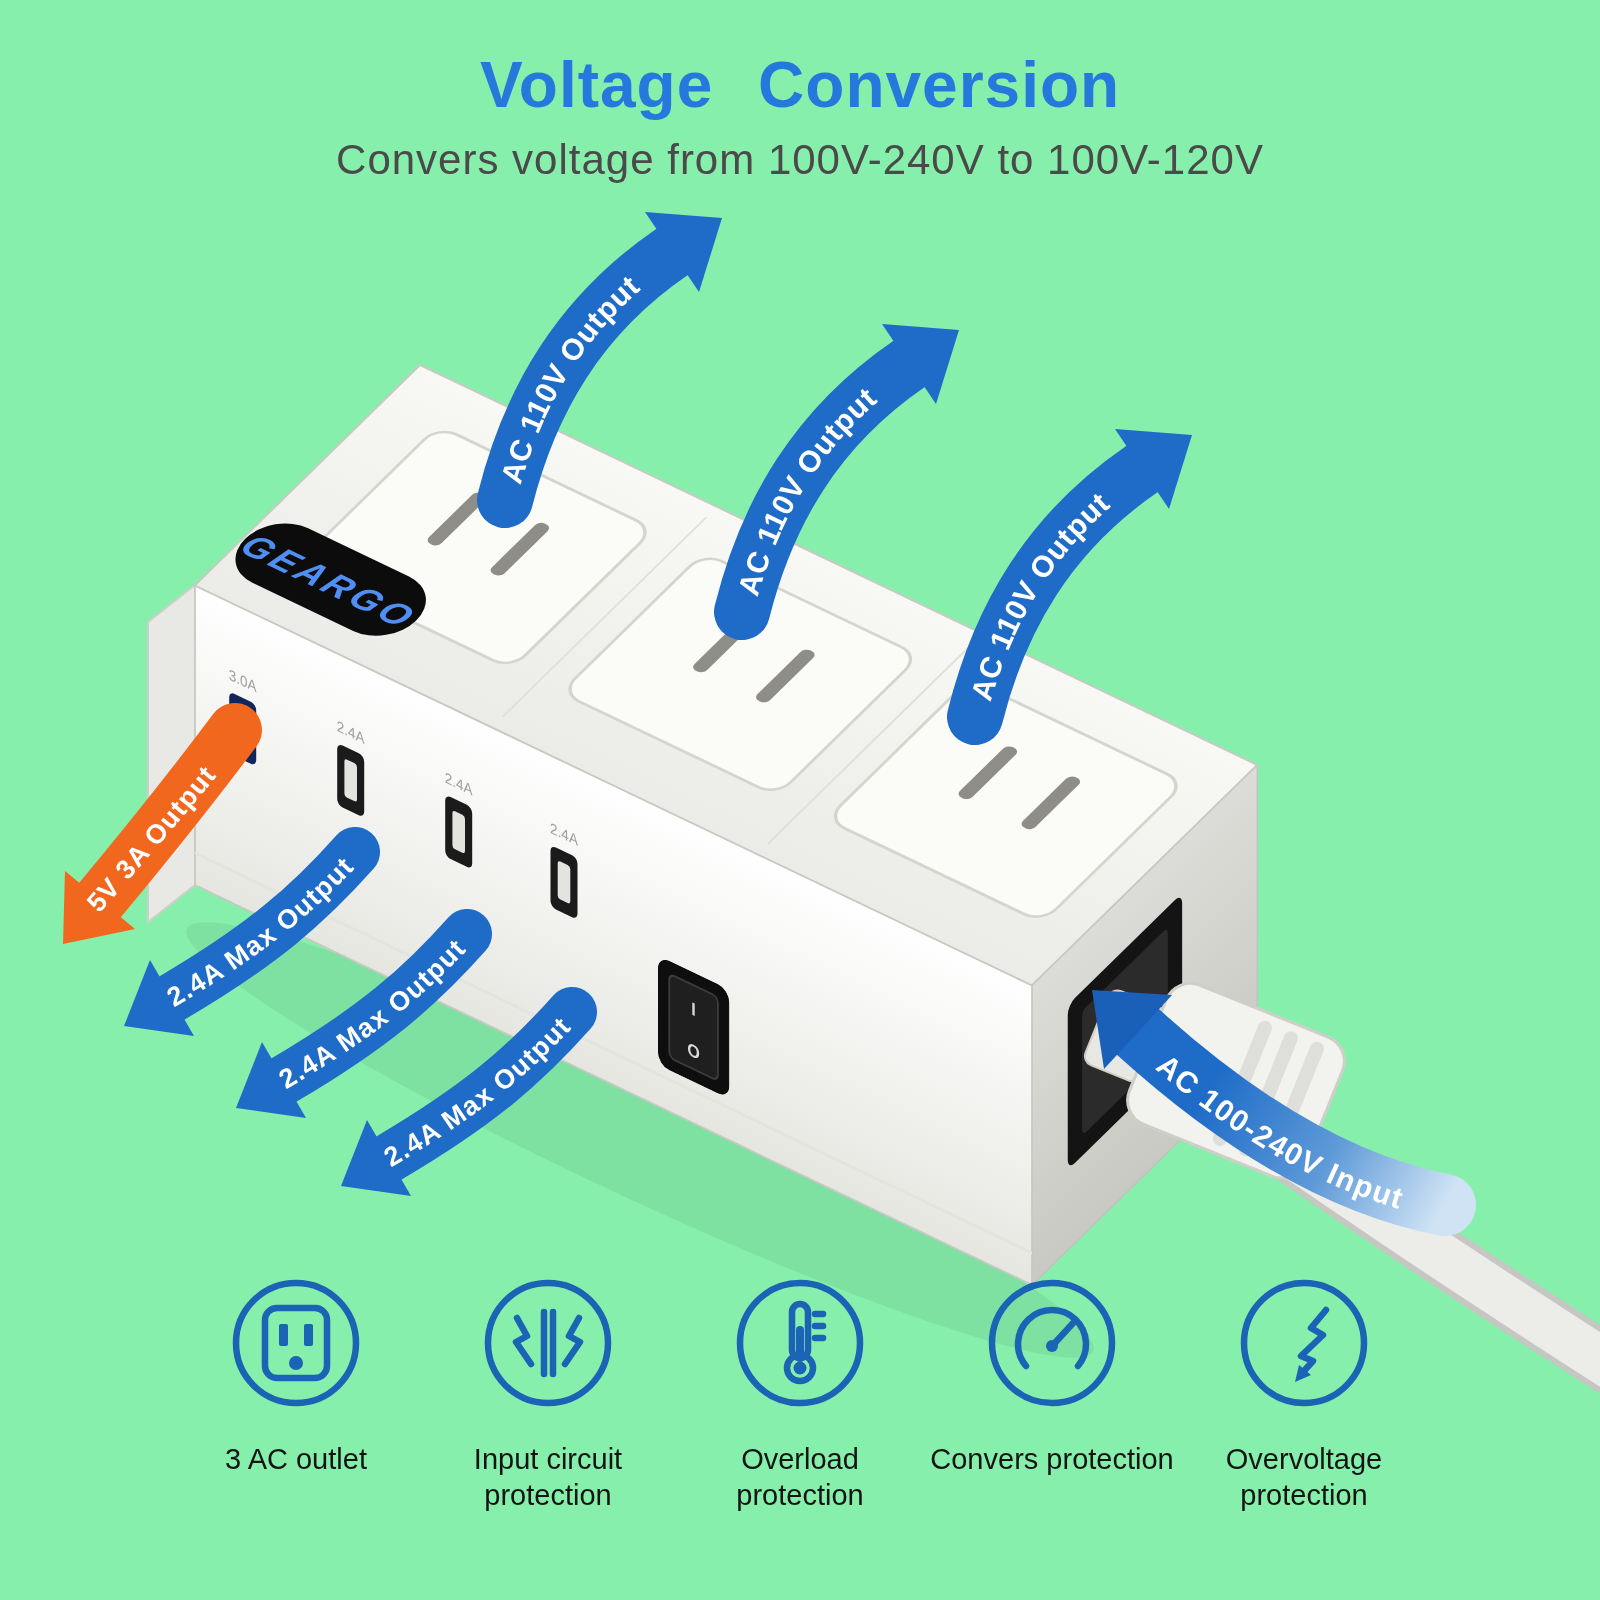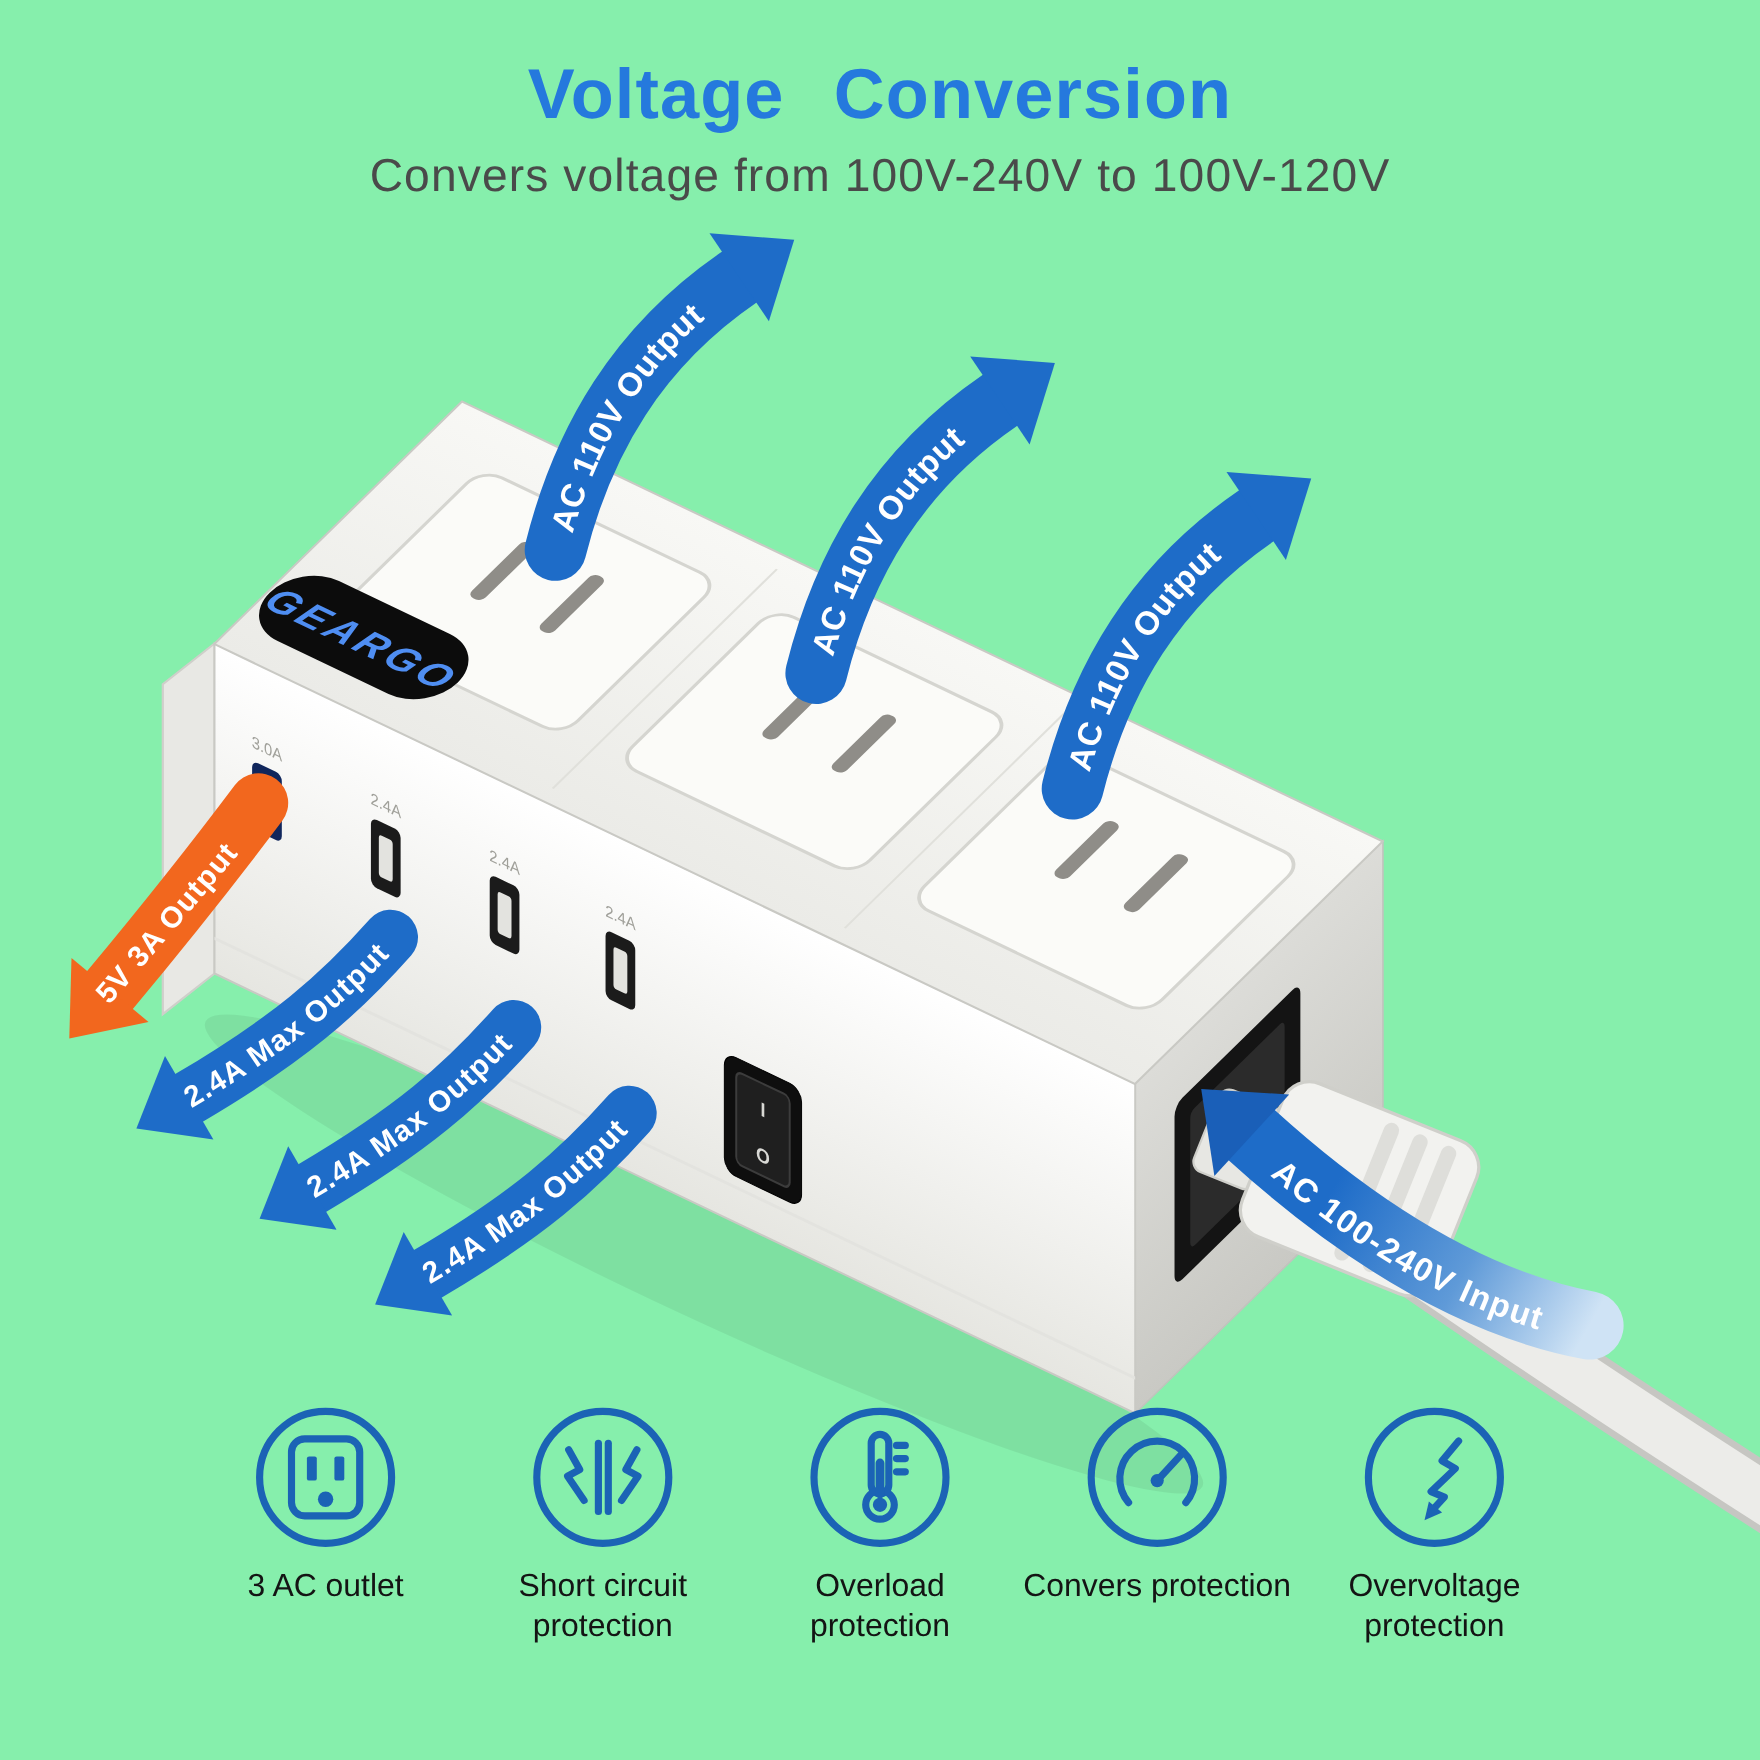--- a/index.html
+++ b/index.html
@@ -17,21 +17,21 @@
   .brandtext{fill:#4f8ef2;font-weight:bold;font-style:italic;font-size:36px;letter-spacing:4px;text-anchor:middle;}
   .usblabel{fill:#a0a09a;font-size:15px;text-anchor:middle;}
   .swmark{fill:#d8d8d4;font-size:18px;font-weight:bold;text-anchor:middle;}
   
   .features{position:absolute;top:1268px;left:0;width:100%;display:flex;justify-content:center;
             gap:8px;z-index:2;align-items:flex-start;}
   .feature{width:244px;display:flex;flex-direction:column;align-items:center;}
   .ficon{width:150px;height:150px;flex:0 0 auto;}
   .st{fill:none;stroke:#1b63b5;stroke-width:6.5;stroke-linecap:round;stroke-linejoin:round;}
   .fl{fill:#1b63b5;stroke:none;}
-  .flabel{margin-top:6px;font-size:29px;line-height:1.25;color:#141414;text-align:center;}
+  .flabel{margin-top:23px;font-size:29px;line-height:1.25;color:#141414;text-align:center;}
 </style>
 </head>
 <body>
 
 <div class="page">
 
   <div class="header">
     <div class="title">Voltage Conversion</div>
     <div class="subtitle">Convers voltage from 100V-240V to 100V-120V</div>
   </div>
@@ -234,21 +234,21 @@
 
 
     <div class="feature">
       <svg class="ficon" viewBox="0 0 150 150">
         <circle class="st" cx="75" cy="75" r="60"></circle>
         <line class="st" x1="71" y1="44" x2="71" y2="106"></line>
         <line class="st" x1="80" y1="44" x2="80" y2="106"></line>
         <polyline class="st" points="44,50 54,68 43,74 58,96"></polyline>
         <polyline class="st" points="106,50 96,68 107,74 92,96"></polyline>
       </svg>
-      <div class="flabel">Short circuit protection</div>
+      <div class="flabel">Input circuit protection</div>
     </div>
 
     <div class="feature">
       <svg class="ficon" viewBox="0 0 150 150">
         <circle class="st" cx="75" cy="75" r="60"></circle>
         <rect class="st" x="67" y="36" width="16" height="54" rx="8"></rect>
         <circle class="st" cx="75" cy="100" r="13"></circle>
         <circle class="fl" cx="75" cy="100" r="6.5"></circle>
         <line class="st" x1="75" y1="62" x2="75" y2="90" style="stroke-width:8px"></line>
         <line class="st" x1="90" y1="46" x2="98" y2="46"></line>

